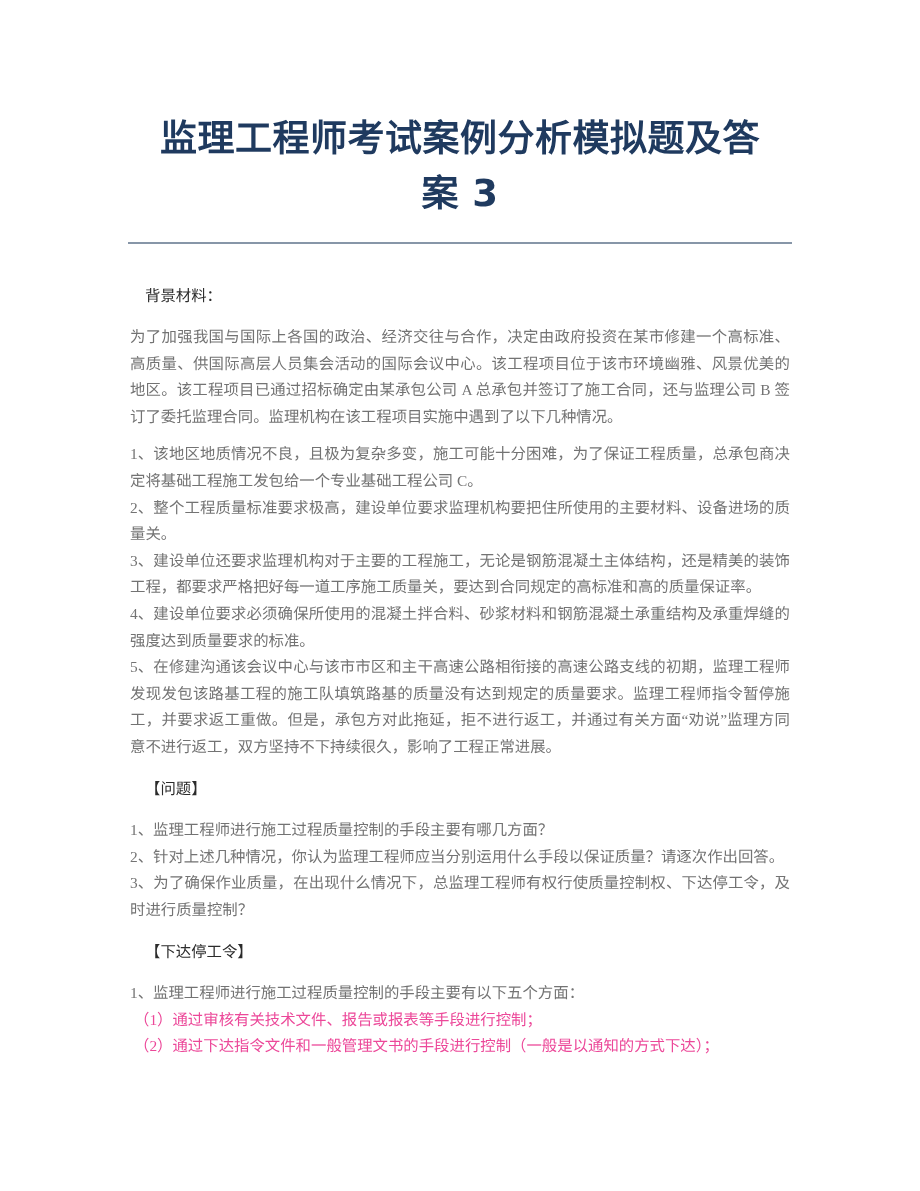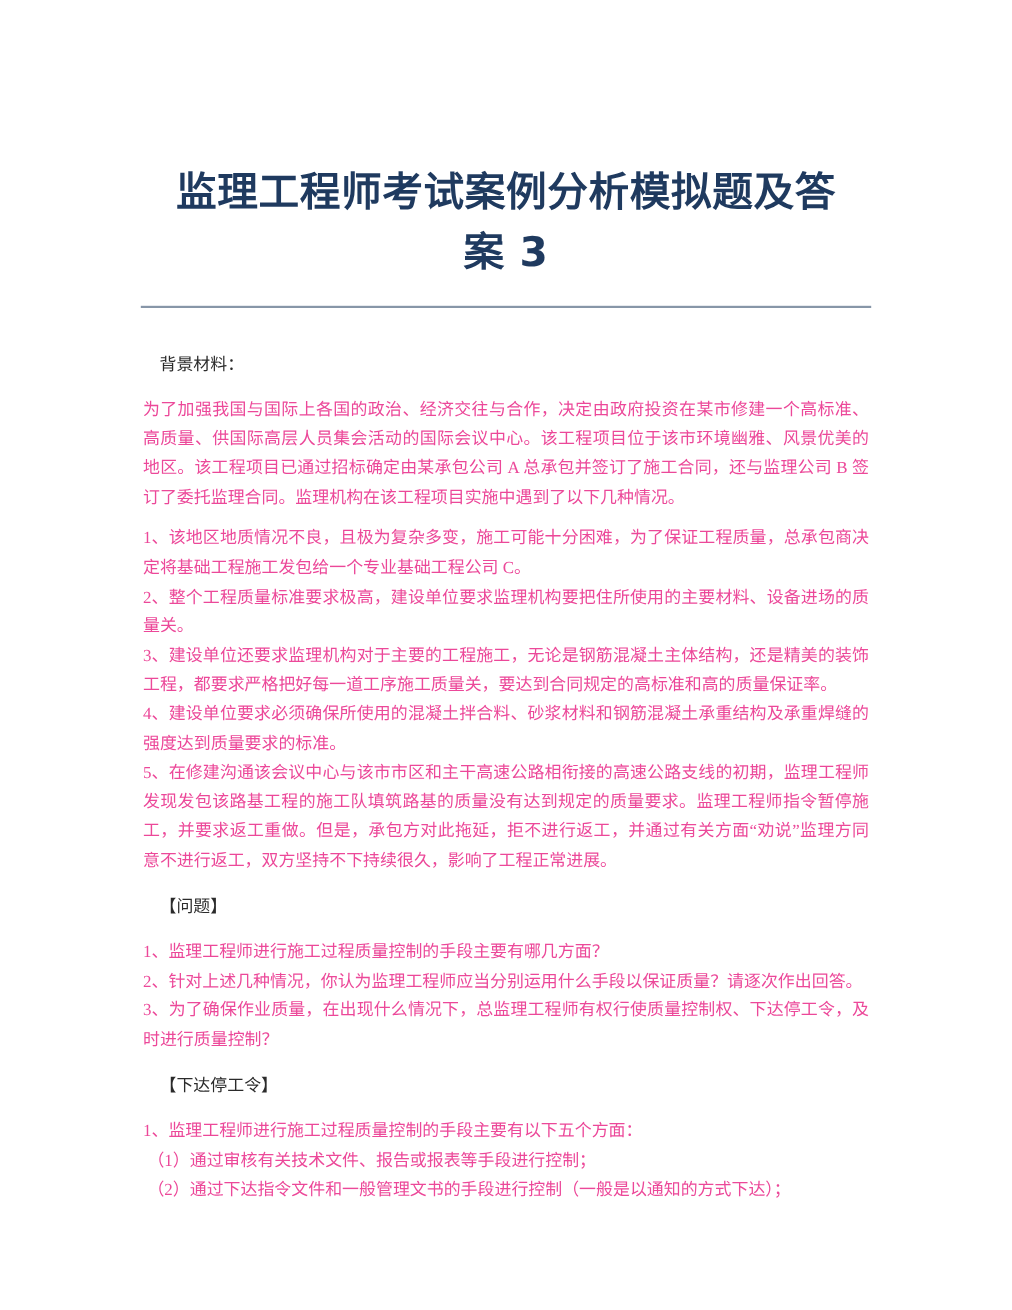--- a/index.html
+++ b/index.html
@@ -22,21 +22,20 @@
     box-sizing: border-box;
     padding: 0;
     position: relative;
     background: #ffffff;
     overflow: hidden;
   }
 
   
   .title-block {
     padding: 112px 128px 0 128px;
-    margin-top: 36px;
   }
   .doc-title {
     margin: 0;
     font-family: "DejaVu Sans", "Liberation Sans", sans-serif;
     font-weight: 700;
     font-size: 37px;
     line-height: 1.48;
     letter-spacing: 0.5px;
     text-align: center;
     color: #1f3a5f;
@@ -56,21 +55,21 @@
     padding: 24px 130px 0 130px;
     box-sizing: border-box;
   }
   .para {
     margin: 0;
     font-size: 15.4px;
     line-height: 26.6px;
     text-align: justify;
     text-justify: inter-ideograph;
     word-break: break-all;
-    color: #ec4899;
+    color: #737373;
   }
   .para.spaced {
     margin-top: 11px;
     font-family: Liberation Serif, serif;
   }
   .section-head {
     margin: 15px;
     font-size: 15.4px;
     line-height: 26.6px;
     color: #2b2b2b;

